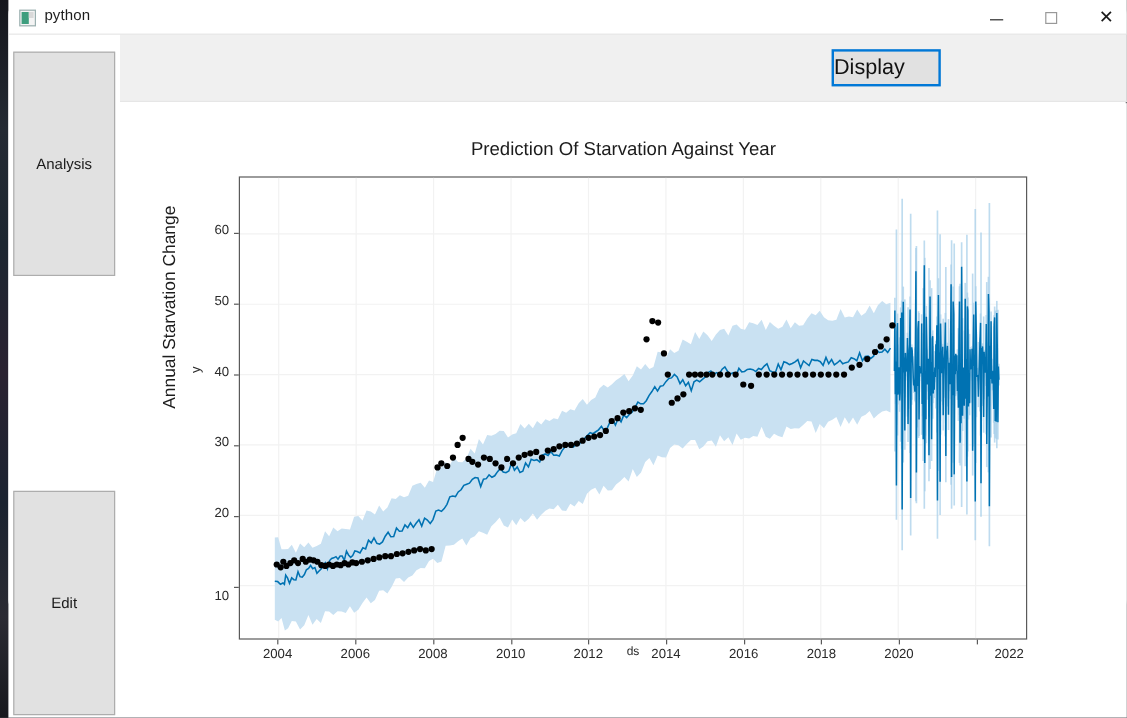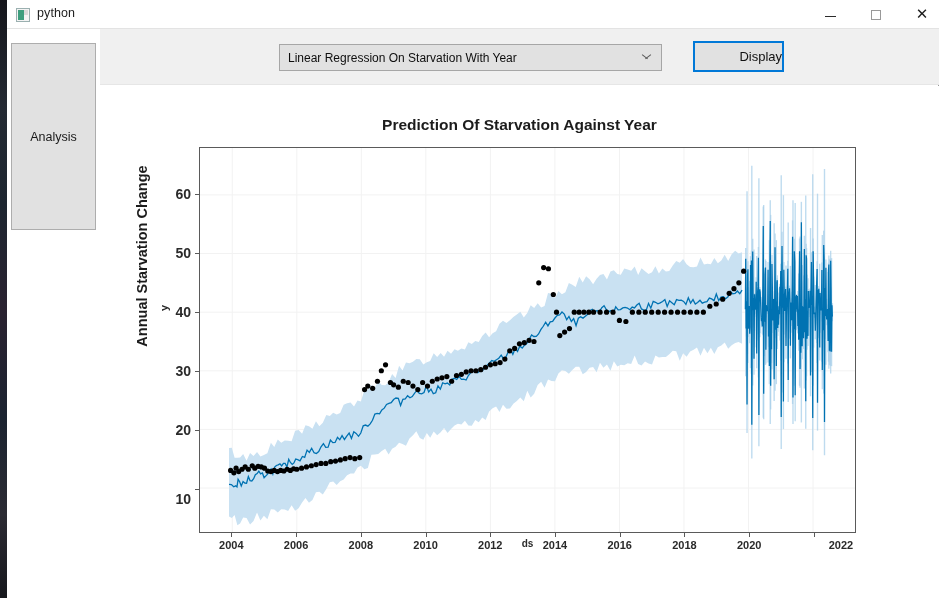--- a/index.html
+++ b/index.html
@@ -148,32 +148,31 @@
   #model-select .chevron::before { left: 0;   transform: rotate(38deg);  transform-origin: left center; }
   #model-select .chevron::after  { right: 0;  transform: rotate(-38deg); transform-origin: right center; }
 
   #display-button {
     position: absolute;
     left: 593px; top: 12px;
     width: 91px; height: 31px;
     background: #e1e1e1;
     border: 2px solid #0078d7;
     box-sizing: border-box;
-    display: flex; align-items: center; justify-content: flex-end;
-    font-size: 13px;
+    display: flex; align-items: center; justify-content: flex-start;
+    font-size: 18px;
     color: #111;
   }
 
   
   #figure-canvas {
     position: absolute;
     left: 93px; top: 86px;
     width: 839px; height: 512px;
     background: #ffffff;
-    font-weight: bold;
   }
 
   #chart-title {
     position: absolute;
     left: 0; top: 30px;
     width: 839px;
     text-align: center;
     font-size: 15.5px;
     color: #1c1c1c;
   }
@@ -222,21 +221,21 @@
     box-sizing: border-box;
     background: #ffffff;
     overflow: hidden;
   }
   #plot-svg { display: block; width: 100%; height: 100%; }
 
   .ytick-label {
     position: absolute;
     width: 34px;
     text-align: right;
-    font-size: 14px;
+    font-size: 11px;
     color: #2a2a2a;
   }
   .ytick-mark {
     position: absolute;
     width: 4px; height: 1px;
     background: #5a5a5a;
   }
   .xtick-label {
     position: absolute;
     width: 46px;
@@ -272,27 +271,26 @@
     </div>
     <div class="win-btn" id="btn-close">
       <span class="glyph-close">✕</span>
     </div>
   </div>
 
   <div id="sidebar">
     <div class="side-btn" id="side-btn-0">
       <span>Analysis</span>
     </div>
+    <div class="side-btn" id="side-btn-2">
+      <span>Edit</span>
+    </div>
   </div>
 
   <div id="toolbar">
-    <div id="model-select">
-      <span class="sel-text">Linear Regression On Starvation With Year</span>
-      <span class="chevron"></span>
-    </div>
     <div id="display-button">
       <span>Display</span>
     </div>
   </div>
 
   <div id="figure-canvas">
 
     <div id="chart-title">Prediction Of Starvation Against Year</div>
     <div id="y-outer-label">Annual Starvation Change</div>
     <div id="y-inner-label">y</div>

